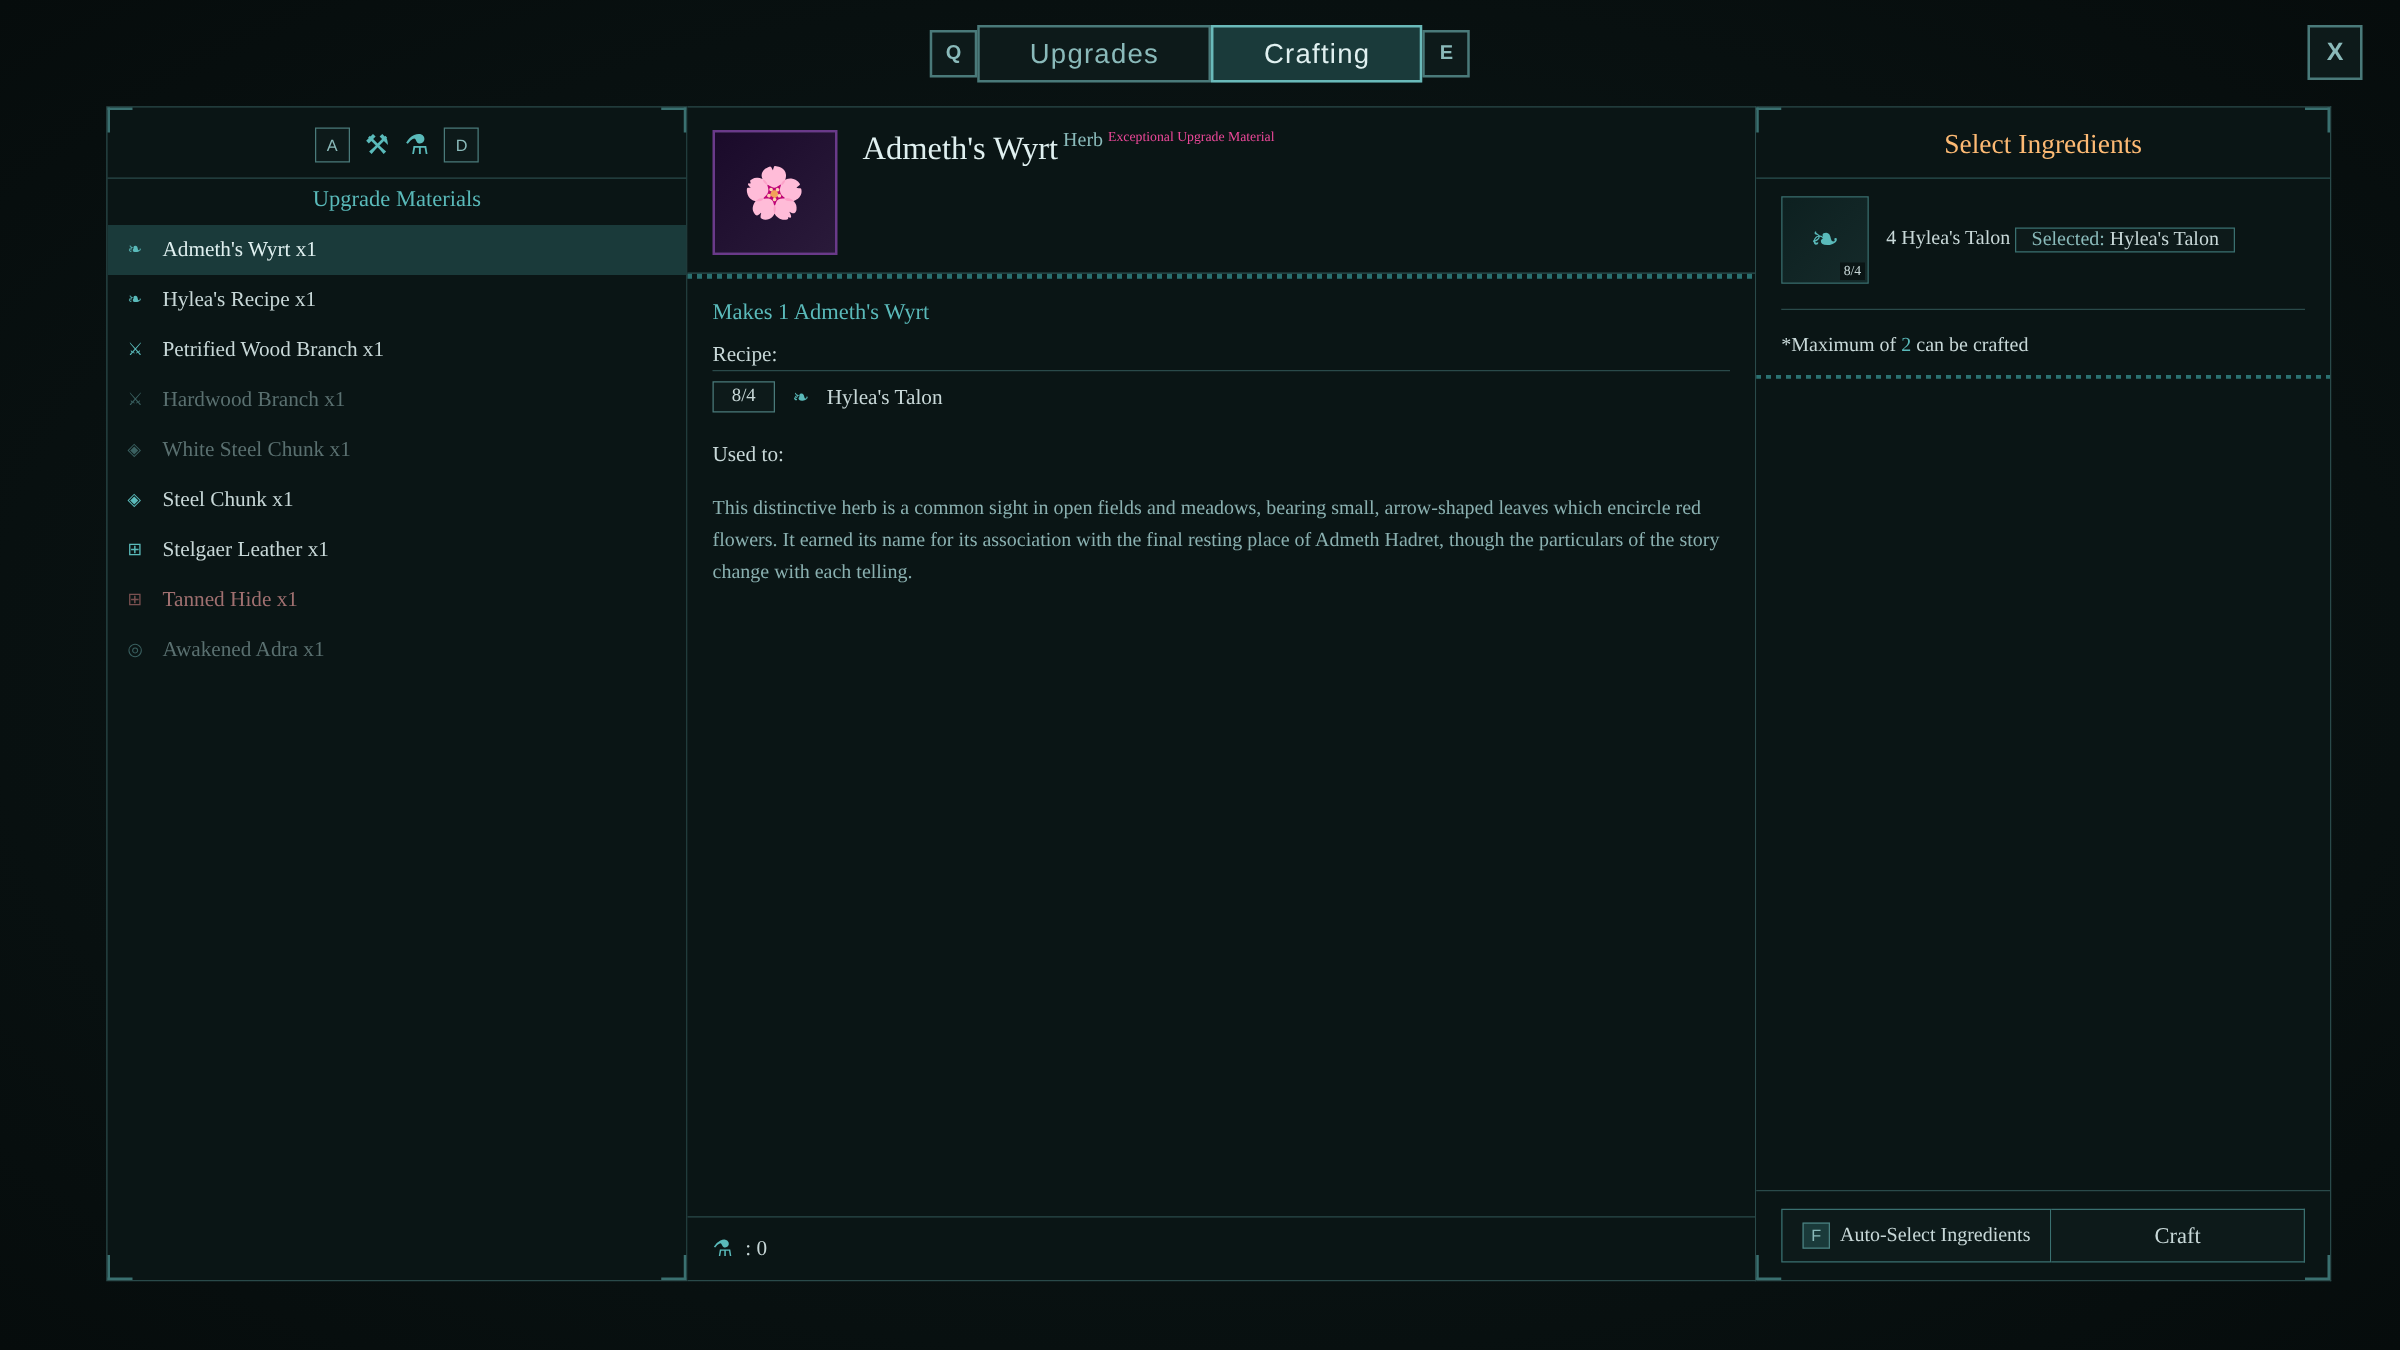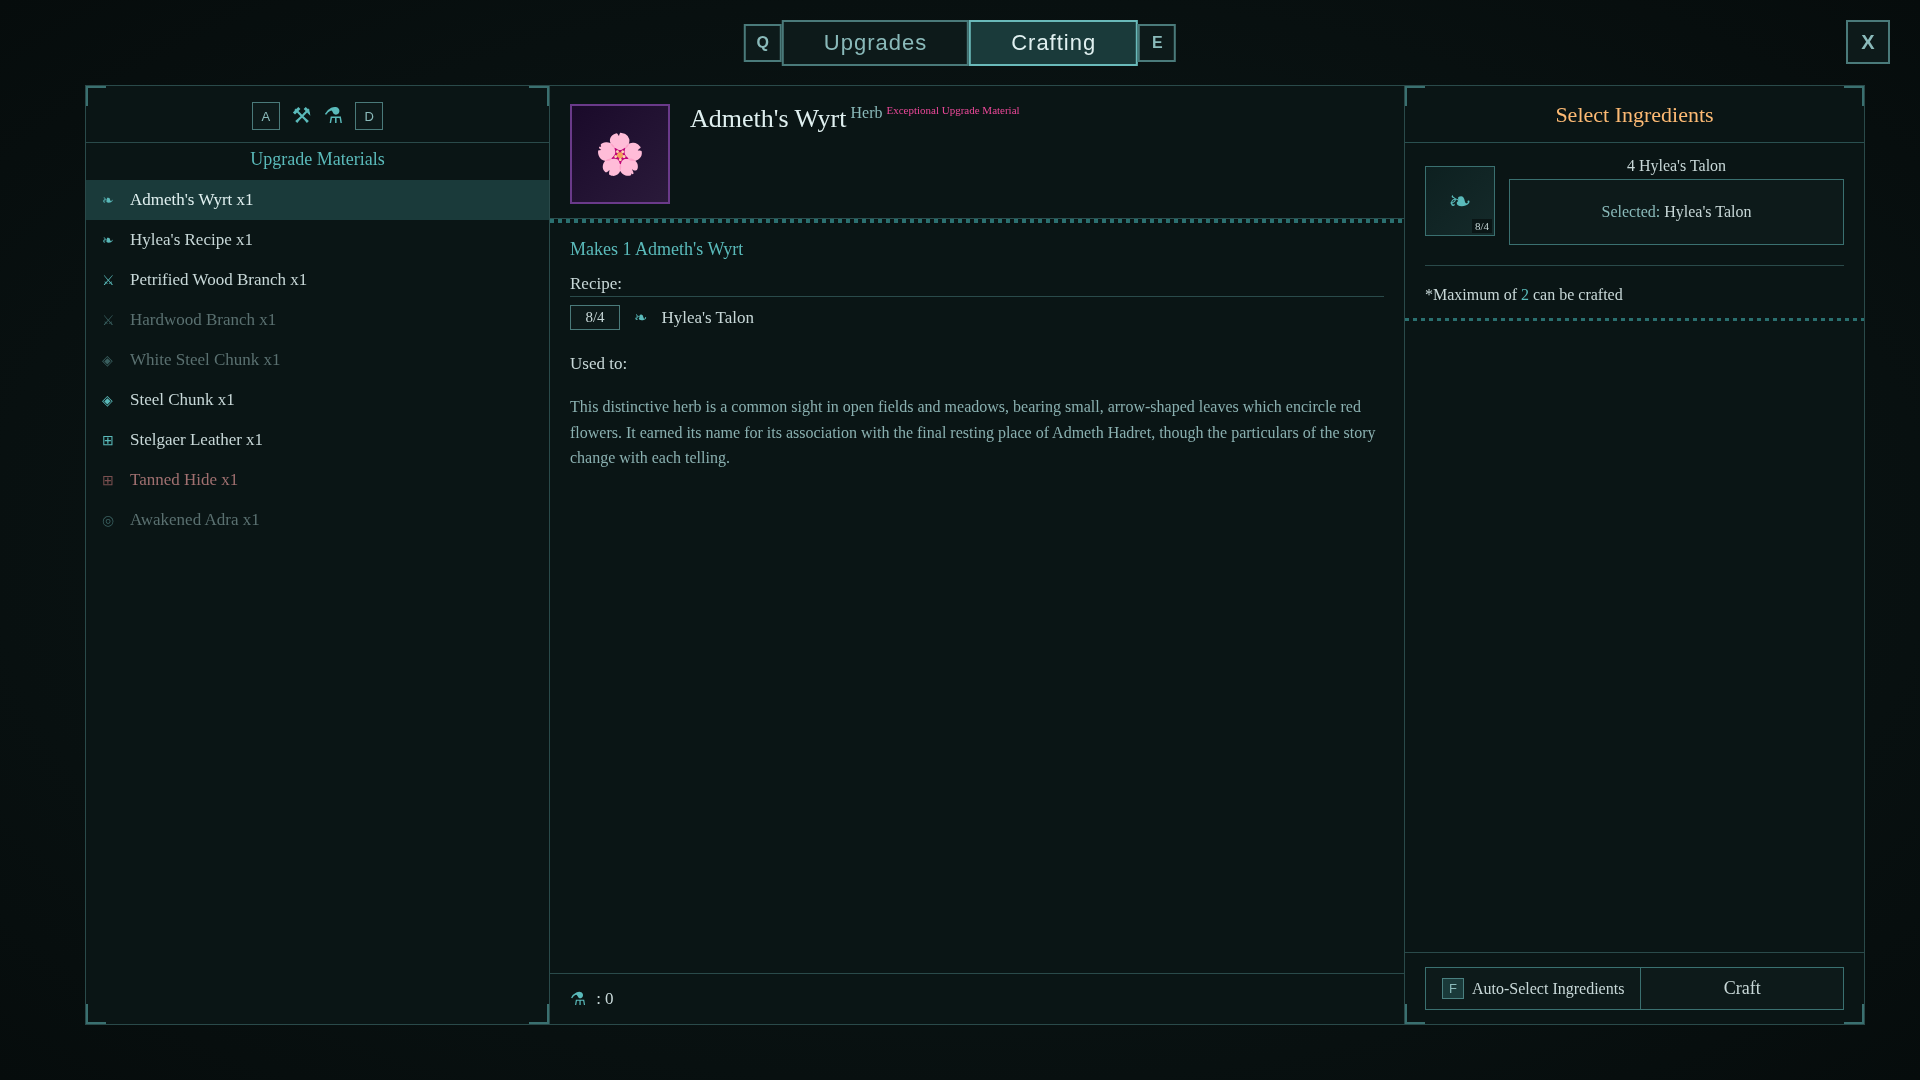--- a/index.html
+++ b/index.html
@@ -382,33 +382,32 @@
       right: 2px;
       font-size: 11px;
       color: #c8d8d8;
       background: #0a1515;
       padding: 1px 3px;
     }
 
     .ingredient-detail {
       flex: 1;
       display: flex;
-      flex-direction: column;
+      flex-direction: row;
       gap: 4px;
-      text-align: center;
     }
 
     .ingredient-req {
       font-size: 16px;
       color: #c8d8d8;
     }
 
     .ingredient-selected {
       border: 1px solid #3a7070;
-      padding: 23px 12px;
+      padding: 0 12px;
       font-size: 16px;
       color: #c8d8d8;
       background: #0d1a1a;
     }
 
     .ingredient-selected-label {
       color: #8ababa;
     }
 
     .max-crafted {

